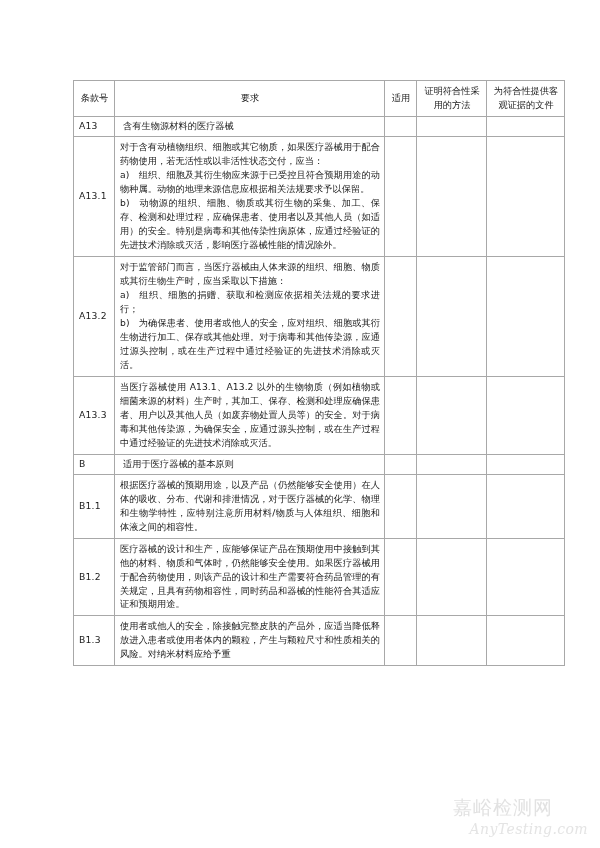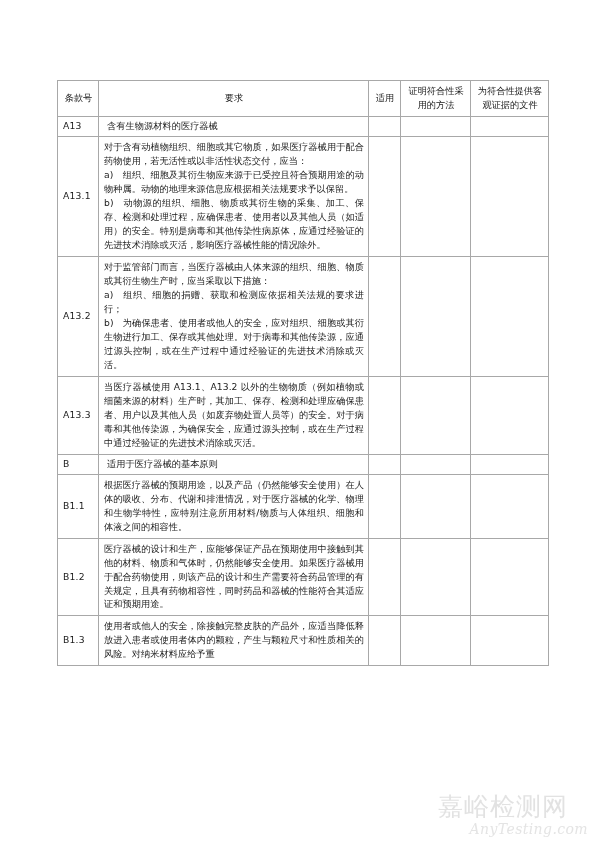--- a/index.html
+++ b/index.html
@@ -28,20 +28,21 @@
     left: 57px;
     top: 80px;
     width: 491px;
   }
 
   table.checklist {
     border-collapse: collapse;
     width: 491px;
     table-layout: fixed;
     background: #ffffff;
+    margin-left: 16px;
   }
 
   table.checklist td,
   table.checklist th {
     border: 1px solid #a8a8a8;
     padding: 3px 4px 4px 5px;
     vertical-align: middle;
     font-weight: normal;
     color: #1a1a1a;
     font-size: 9.2px;
@@ -99,25 +100,25 @@
   .watermark {
     position: absolute;
     right: 12px;
     bottom: 10px;
     width: 170px;
     text-align: center;
     user-select: none;
     pointer-events: none;
   }
   .wm-cn {
-    font-size: 25px;
+    font-size: 19px;
     color: #e2e2e2;
     letter-spacing: 1px;
     line-height: 1.1;
-    font-family: Liberation Serif, serif;
+    font-family: Liberation Mono, monospace;
   }
   .wm-en {
     font-size: 14px;
     color: #e4e4e4;
     font-style: italic;
     letter-spacing: 0.4px;
     line-height: 1.2;
     margin-top: 1px;
     font-family: "DejaVu Serif", "Liberation Serif", serif;
     text-align: right;

